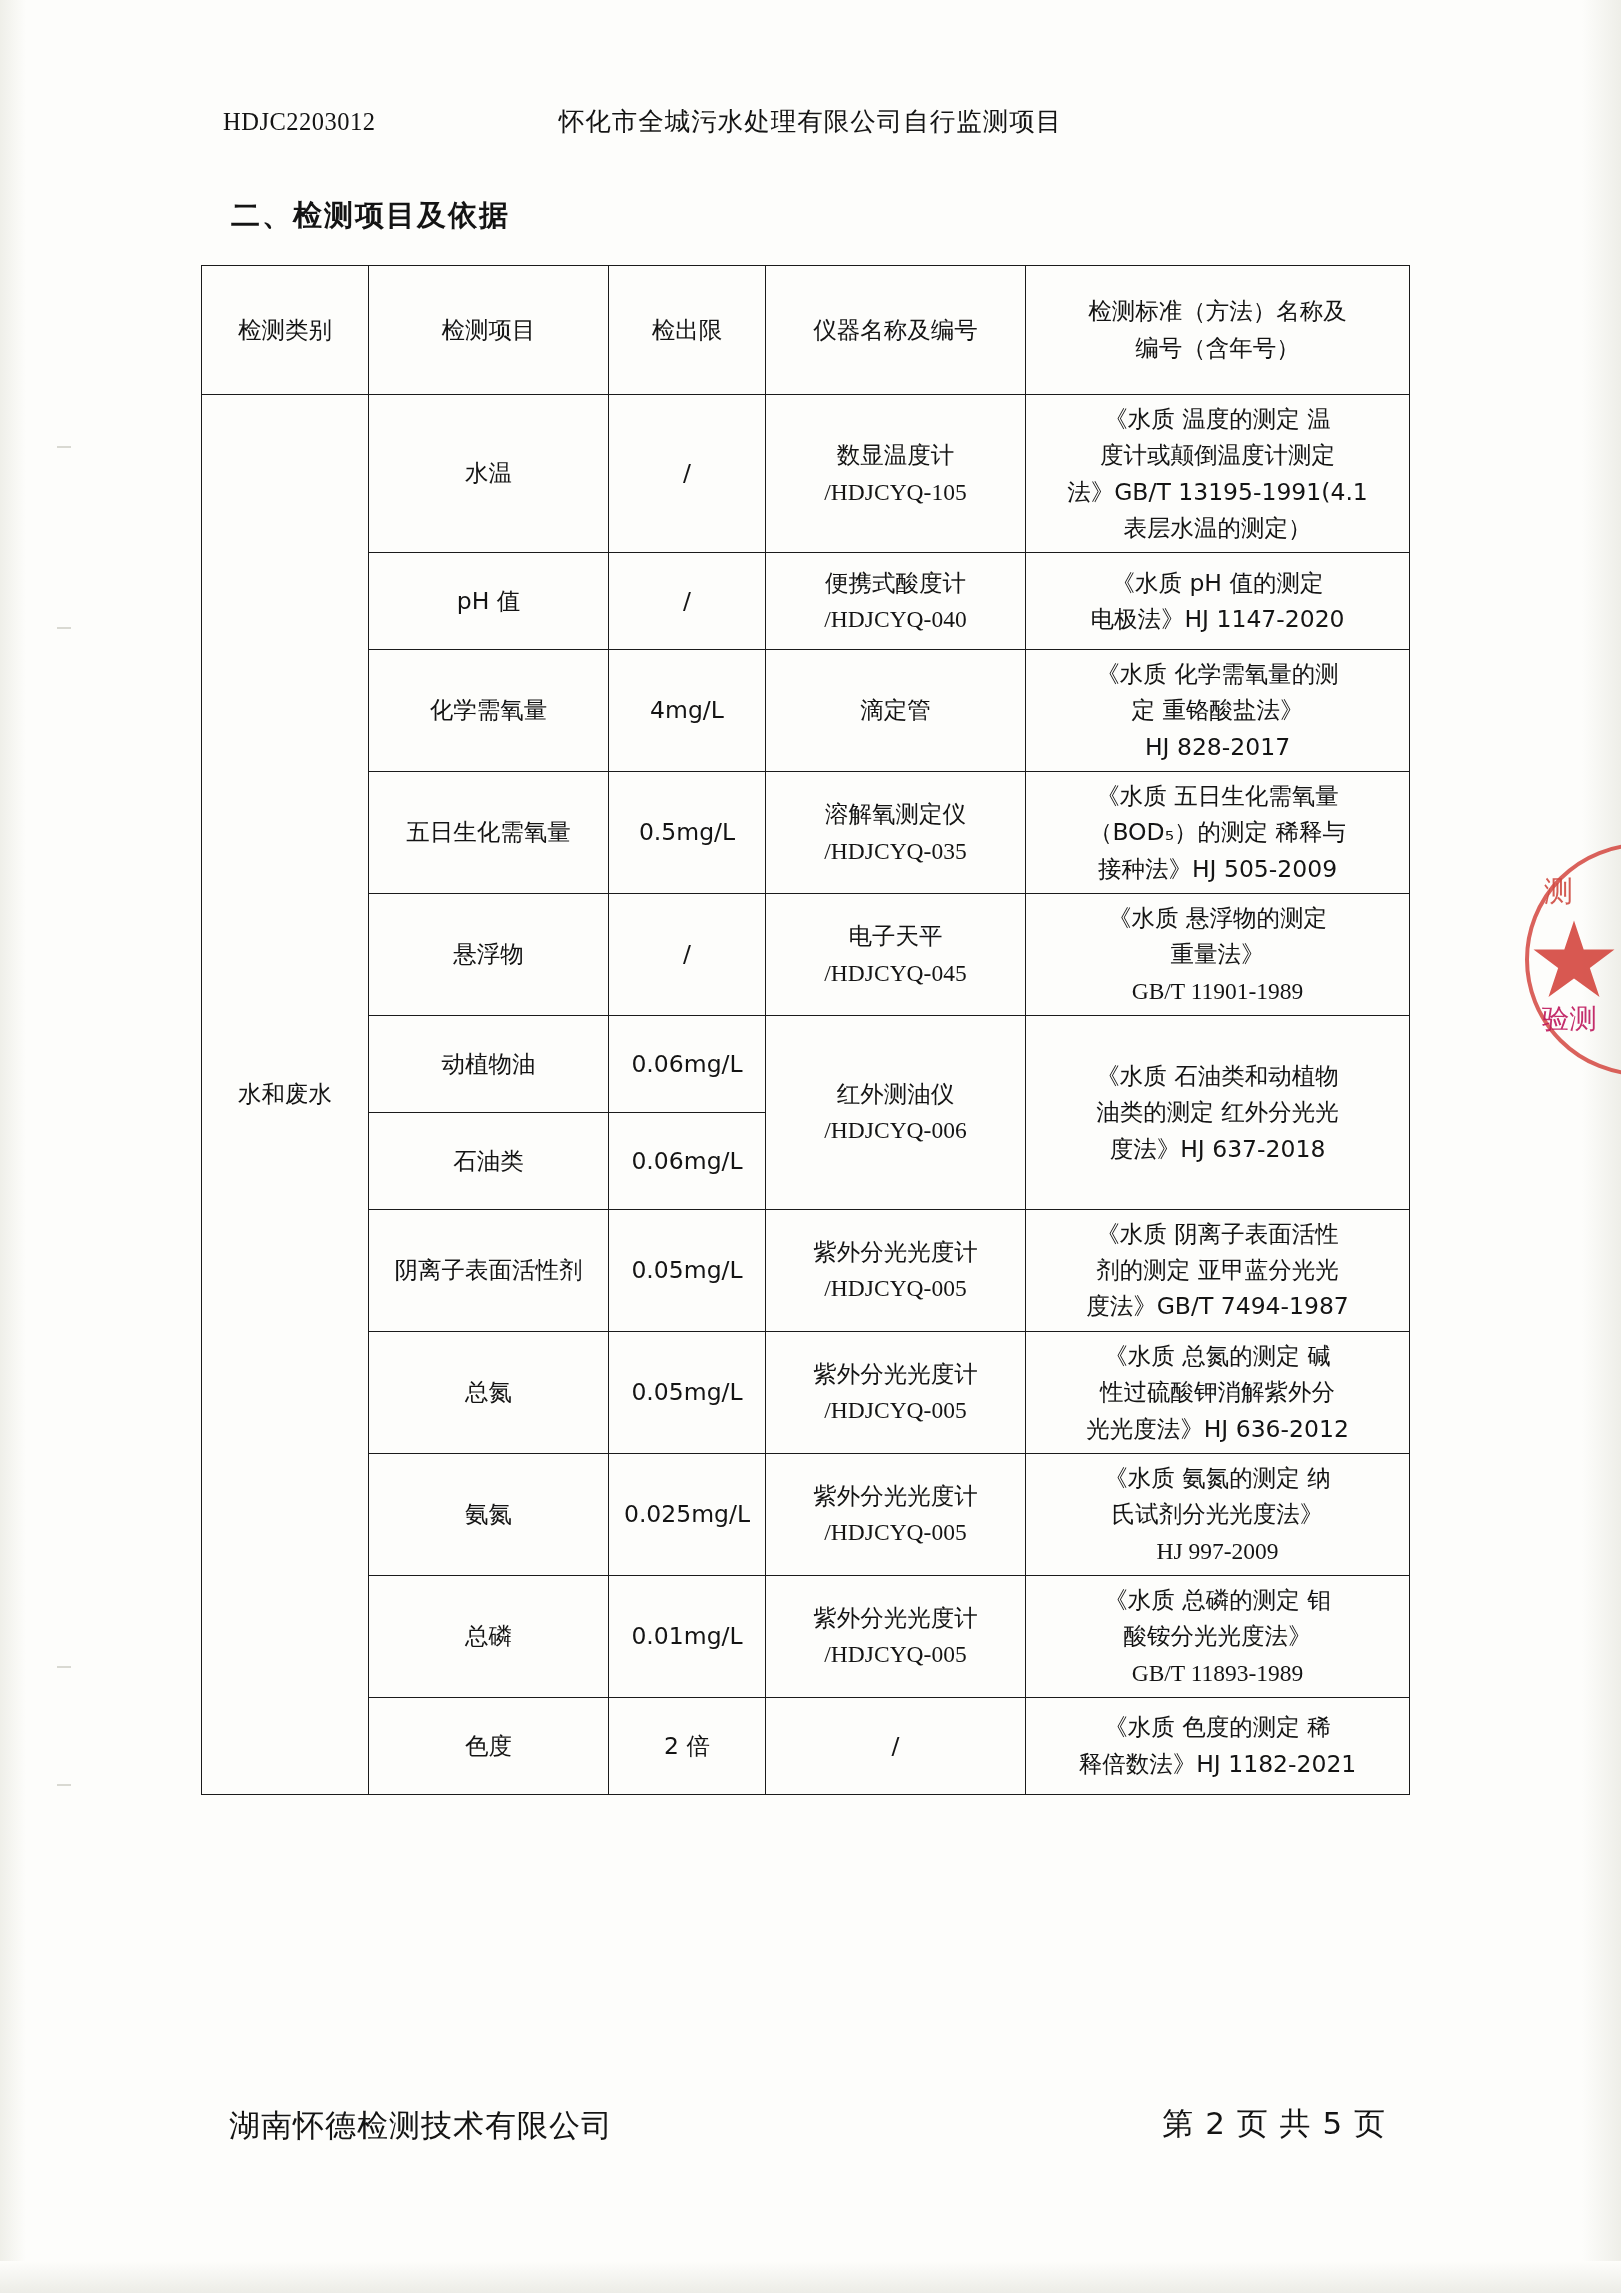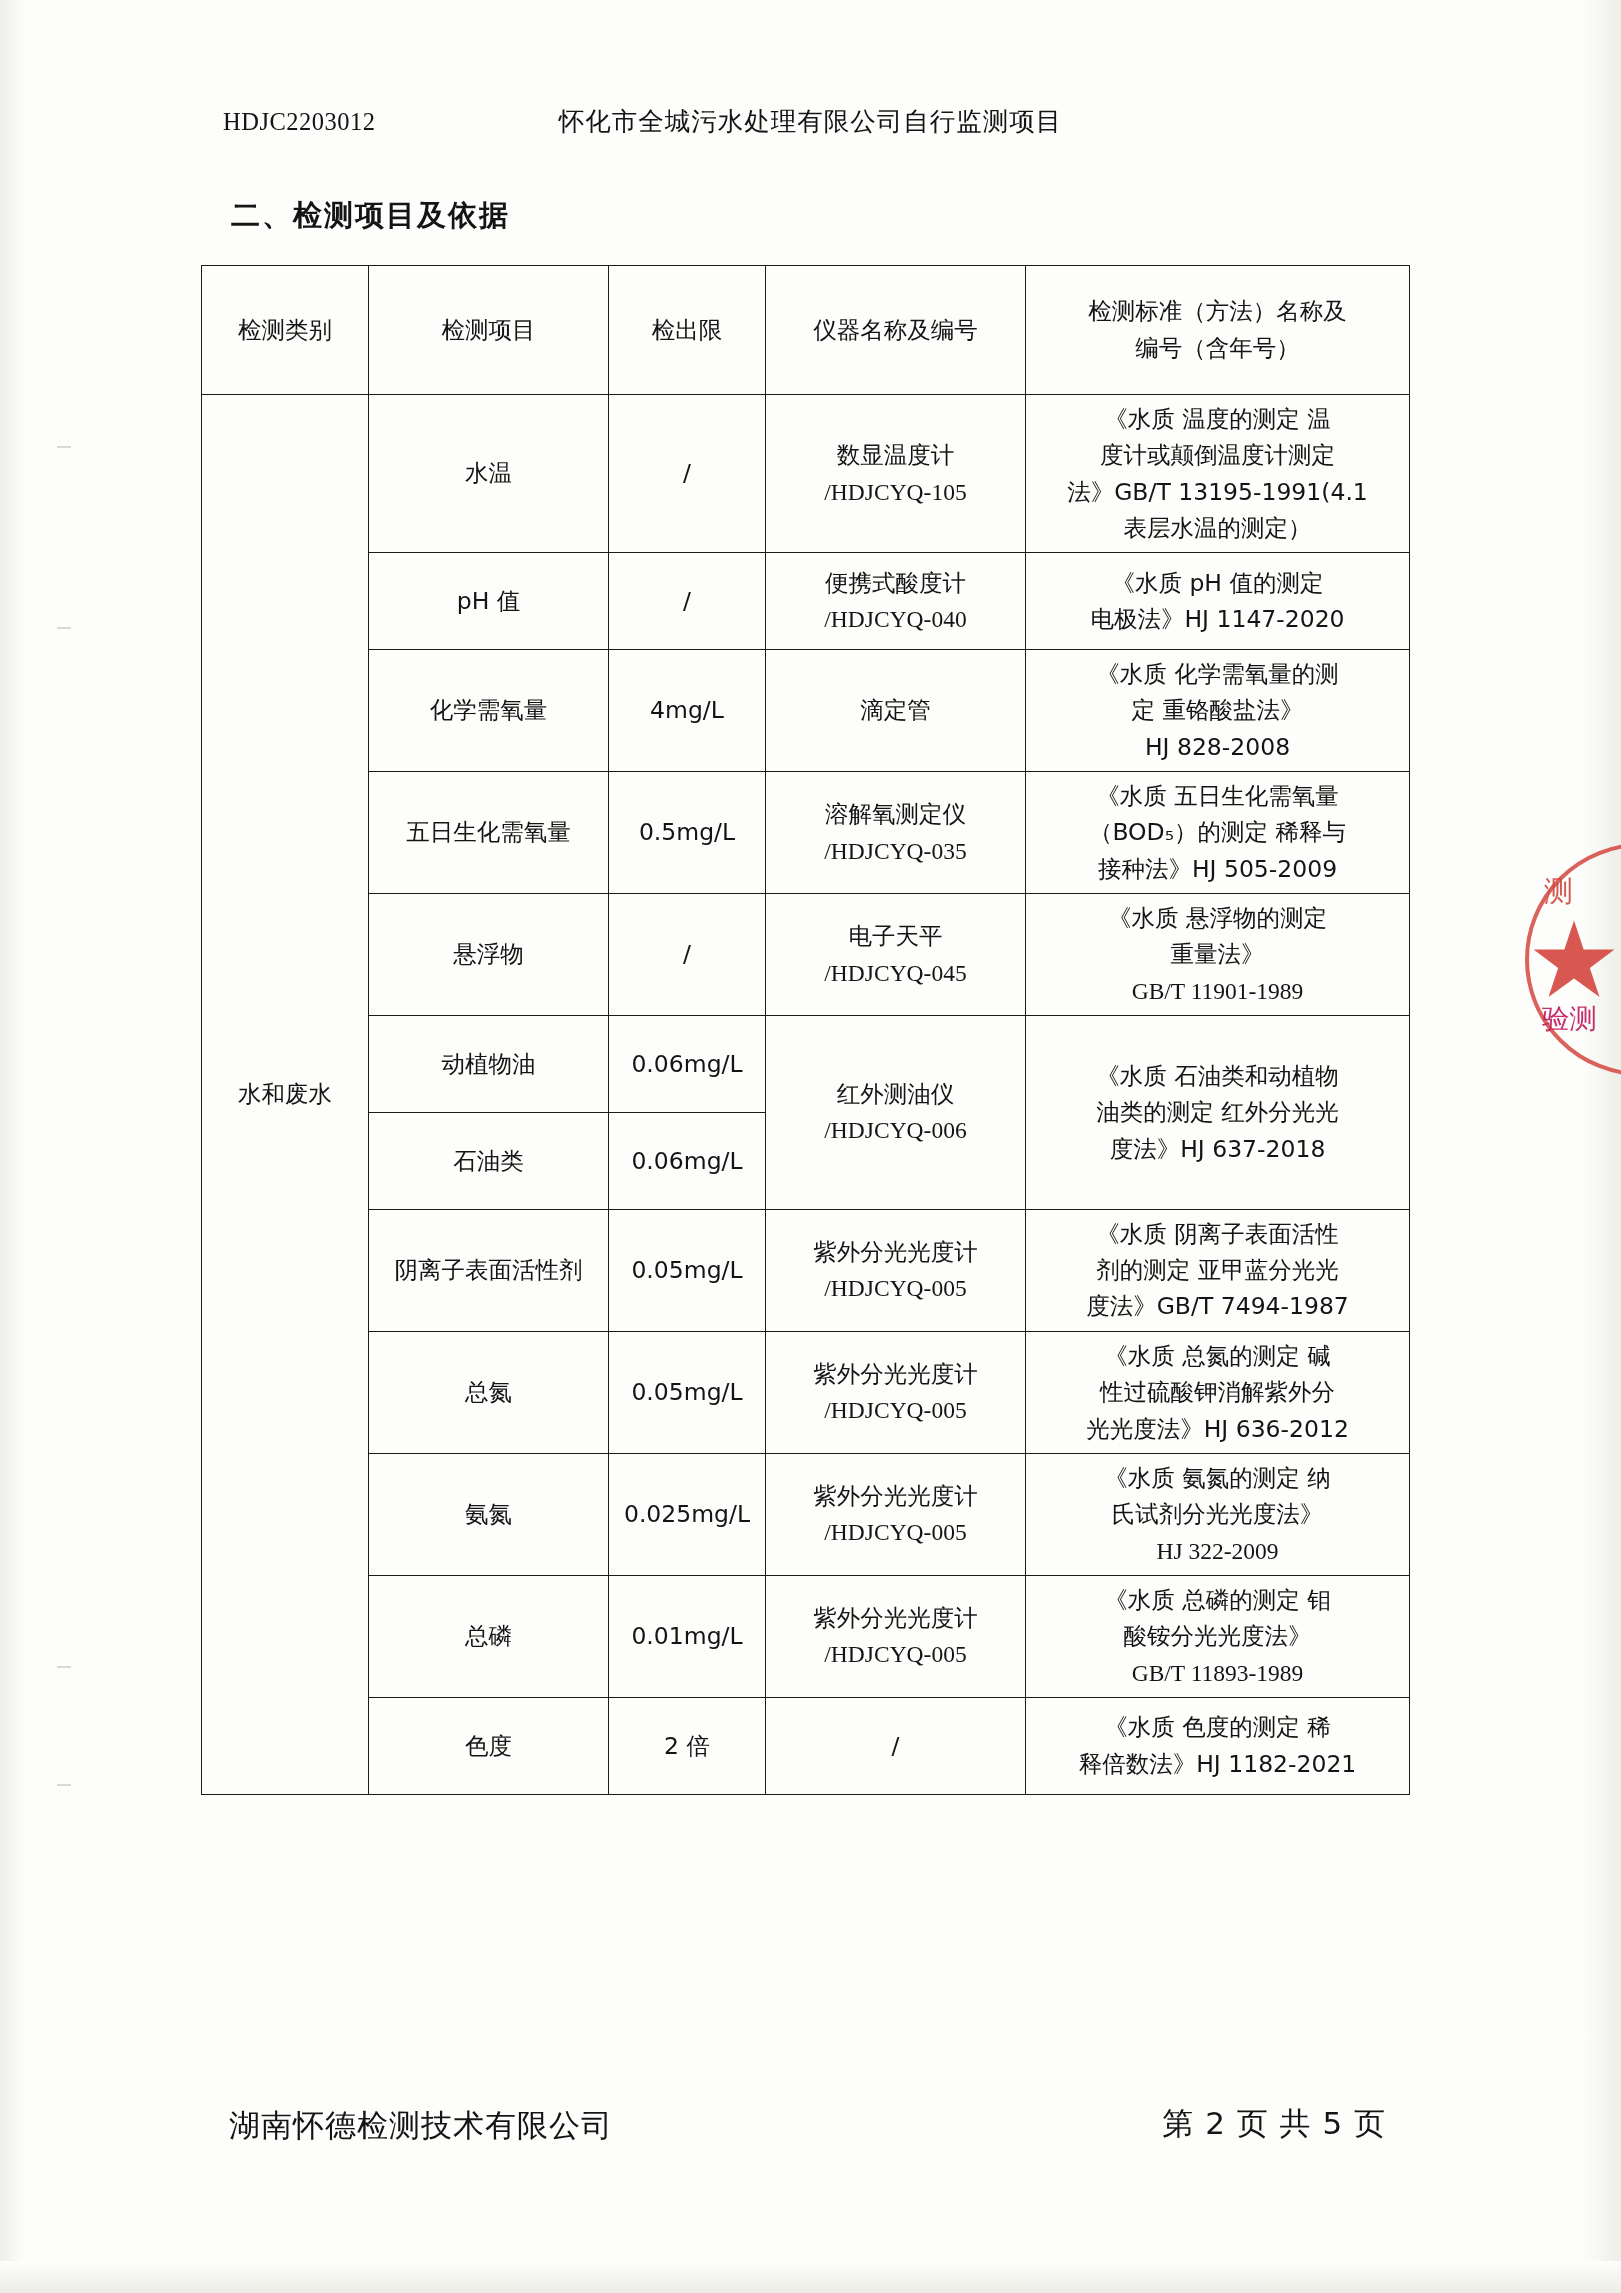--- a/index.html
+++ b/index.html
@@ -245,21 +245,21 @@
 
       <tr>
         <td class="item">化学需氧量</td>
         <td class="mono">4mg/L</td>
         <td class="instr">
           <span class="cellline">滴定管</span>
         </td>
         <td class="method">
           <span class="cellline">《水质 化学需氧量的测</span>
           <span class="cellline">定 重铬酸盐法》</span>
-          <span class="cellline">HJ 828-2008</span>
+          <span class="cellline">HJ 828-2017</span>
         </td>
       </tr>
 
       <tr>
         <td class="item">五日生化需氧量</td>
         <td class="mono">0.5mg/L</td>
         <td class="instr">
           <span class="cellline">溶解氧测定仪</span>
           <span class="cellline mono">/HDJCYQ-035</span>
         </td>
@@ -334,21 +334,21 @@
       <tr>
         <td class="item">氨氮</td>
         <td class="mono">0.025mg/L</td>
         <td class="instr">
           <span class="cellline">紫外分光光度计</span>
           <span class="cellline mono">/HDJCYQ-005</span>
         </td>
         <td class="method">
           <span class="cellline">《水质 氨氮的测定 纳</span>
           <span class="cellline">氏试剂分光光度法》</span>
-          <span class="cellline mono">HJ 322-2009</span>
+          <span class="cellline mono">HJ 997-2009</span>
         </td>
       </tr>
 
       <tr>
         <td class="item">总磷</td>
         <td class="mono">0.01mg/L</td>
         <td class="instr">
           <span class="cellline">紫外分光光度计</span>
           <span class="cellline mono">/HDJCYQ-005</span>
         </td>

